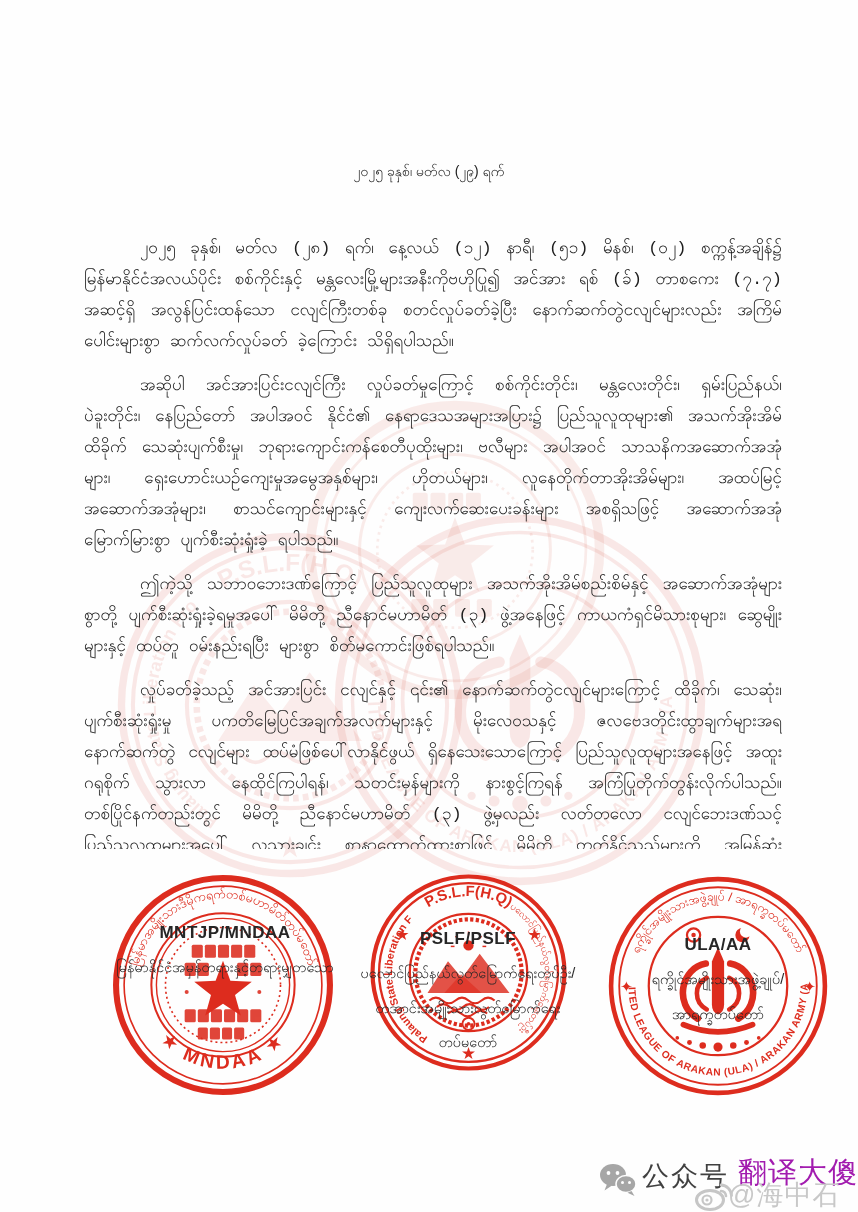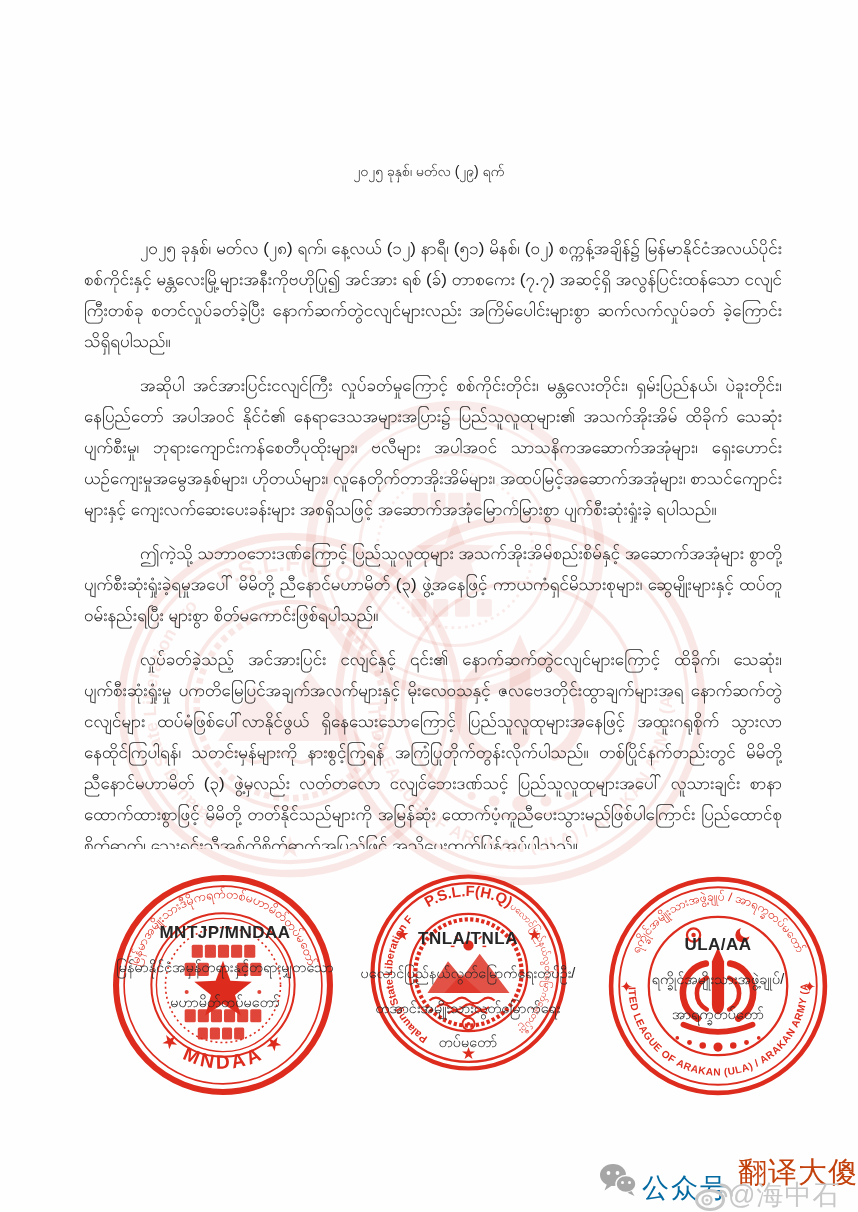--- a/index.html
+++ b/index.html
@@ -13,21 +13,21 @@
   .doc-title {
     position:absolute; top:76px; left:79px; width:700px;
     text-align:center; font-size:19px; font-weight:bold; line-height:33px;
   }
   .doc-date {
     position:absolute; top:162px; left:79px; width:700px;
     text-align:center; font-size:14px;
   }
   .doc-body {
     position:absolute; top:212px; left:84px; width:698px; height:616px;
-    overflow:hidden; font-size:17px; line-height:31px; text-align:justify;
+    overflow:hidden; font-size:17px; line-height:31px; text-align:justify;font-family:Liberation Mono, monospace;
   }
   .doc-body p { margin:0 0 13px 0; text-indent:56px; }
   
   .seal { position:absolute; z-index:2; }
   .seal svg { display:block; }
   .seal-label {
     position:absolute; z-index:3; text-align:center; color:#262626;
   }
   .seal-label .en { font-size:17px; font-weight:bold; letter-spacing:.5px; line-height:34px; }
   .seal-label .my { font-size:14.5px; line-height:34.5px; }
@@ -39,23 +39,23 @@
   #seal-ula   { left:606px; top:874px; }
   
   .watermarks { position:absolute; inset:0; z-index:0; pointer-events:none; }
   .watermarks svg { position:absolute; display:block; }
   #wm-1 { left:305px; top:400px; opacity:.11; }
   #wm-2 { left:110px; top:525px; opacity:.13; }
   #wm-3 { left:330px; top:510px; opacity:.13; }
   
   .footer-mark { position:absolute; left:598px; top:1152px; width:260px; height:58px; z-index:4; }
   .footer-mark .wechat-wrap { position:absolute; left:0; top:10px; }
-  .footer-mark .platform { position:absolute; left:44px; top:18px; font-size:27px; color:#0369a1; letter-spacing:2px; }
+  .footer-mark .platform { position:absolute; left:44px; top:6px; font-size:27px; color:#404040; letter-spacing:2px; }
   .footer-mark .weibo-wrap { position:absolute; left:96px; top:24px; }
-  .footer-mark .account { position:absolute; left:140px; top:1px; font-size:29px; color:#c2410c; letter-spacing:1px; }
+  .footer-mark .account { position:absolute; left:140px; top:1px; font-size:29px; color:#a21caf; letter-spacing:1px; }
   .footer-mark .weibo-handle { position:absolute; left:130px; top:25px; font-size:27px; color:#c8c8c8; letter-spacing:1px; }
   .z1 { position:relative; z-index:1; }
 </style>
 </head>
 <body>
 
 <div class="page">
 
   <div class="watermarks">
     <svg id="wm-1" viewBox="0 0 220 220" width="300" height="300">
@@ -166,21 +166,20 @@
           <rect x="121" y="152" width="10" height="12" rx="1.5"></rect>
         <circle cx="74" cy="117" r="2"></circle>
           <circle cx="146" cy="117" r="2"></circle>
       </g>
       <polygon fill="#dd2c1e" points="110,86 117.3,105.9 138.5,106.7 121.9,119.9 127.6,140.3 110,128.5 92.4,140.3 98.1,119.9 81.5,106.7 102.7,105.9"></polygon>
     </svg>
   </div>
   <div class="seal-label" id="label-mndaa">
     <div class="en">MNTJP/MNDAA</div>
     <div class="my">မြန်မာနိုင်ငံအမှန်တရားနှင့်တရားမျှတသော</div>
-    <div class="my">မဟာမိတ်တပ်မတော်</div>
   </div>
 
   <div class="seal" id="seal-pslf">
     <svg viewBox="0 0 220 220" width="205" height="205">
       <defs>
         <path id="s2t" d="M 28 110 A 82 82 0 0 1 192 110"></path>
         <path id="s2l" d="M 69 181 A 82 82 0 0 1 52 52"></path>
         <path id="s2r" d="M 151 39 A 82 82 0 0 1 151 181"></path>
       </defs>
       <g fill="none" stroke="#dd2c1e">
@@ -210,21 +209,21 @@
           <path d="M 68 140 q 7 -6 14 0 t 14 0 t 14 0 t 14 0 t 14 0"></path>
           <path d="M 76 147 q 7 -6 14 0 t 14 0 t 14 0 t 14 0"></path>
           <path d="M 88 154 q 7 -6 14 0 t 14 0 t 14 0"></path>
         </g>
         <circle cx="110" cy="165" r="6.5" fill="none" stroke="#dd2c1e" stroke-width="2"></circle>
         <circle cx="110" cy="165" r="2" fill="#dd2c1e"></circle>
       </g>
     </svg>
   </div>
   <div class="seal-label" id="label-pslf">
-    <div class="en">TNLA/TNLA</div>
+    <div class="en">PSLF/PSLF</div>
     <div class="my">ပလောင်ပြည်နယ်လွတ်မြောက်ရေးတပ်ဦး/</div>
     <div class="my">တအာင်းအမျိုးသားလွတ်မြောက်ရေး</div>
     <div class="my">တပ်မတော်</div>
   </div>
 
   <div class="seal" id="seal-ula">
     <svg viewBox="0 0 220 220" width="224" height="224">
       <defs>
         <path id="s3t" d="M 26 110 A 84 84 0 0 1 194 110"></path>
         <path id="s3b" d="M 22 110 A 88 88 0 0 0 198 110"></path>

